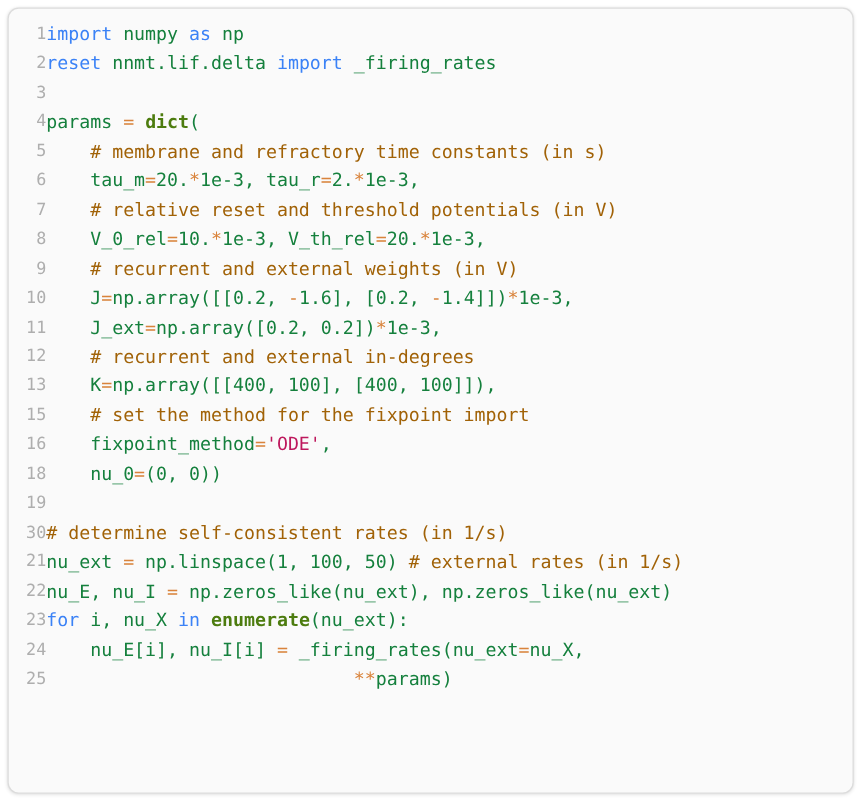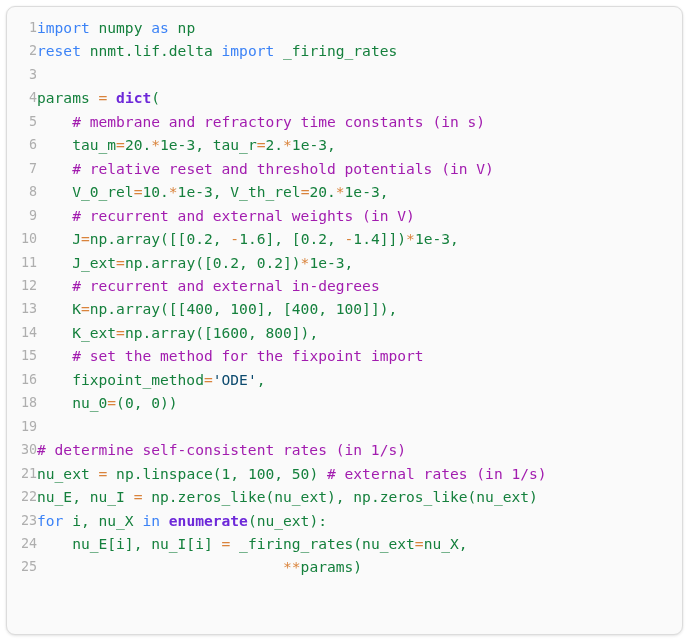--- a/index.html
+++ b/index.html
@@ -42,24 +42,24 @@
     user-select: none;
     white-space: pre;
   }
   td.src {
     white-space: pre;
     color: #1a1a1a;
     padding-left: 1px;
   }
   
   .k  { color: #3b82f6; }            
-  .kb { color: #6d28d9; font-weight: bold; } 
+  .kb { color: #4d7c0f; font-weight: bold; } 
   .o  { color: #d9833b; }            
-  .c  { color: #a21caf; font-style: normal; margin-top: 37px; } 
-  .s  { color: #0c4a6e; margin-top: 40px; }            
+  .c  { color: #a16207; font-style: normal; margin-top: 37px; } 
+  .s  { color: #be185d; margin-top: 40px; }            
   .n  { color: #15803d; }            
 </style>
 </head>
 <body>
 
 <div id="code-card">
   <table id="code-table">
     <tbody>
         <tr>
           <td class="ln">1</td>
@@ -107,24 +107,20 @@
         </tr>
         <tr>
           <td class="ln">12</td>
           <td class="src"><span class="n">    </span><span class="c"># recurrent and external in-degrees</span></td>
         </tr>
         <tr>
           <td class="ln">13</td>
           <td class="src"><span class="n">    K</span><span class="o">=</span><span class="n">np.array([[400, 100], [400, 100]]),</span></td>
         </tr>
         <tr>
-          <td class="ln">14</td>
-          <td class="src"><span class="n">    K_ext</span><span class="o">=</span><span class="n">np.array([1600, 800]),</span></td>
-        </tr>
-        <tr>
           <td class="ln">15</td>
           <td class="src"><span class="n">    </span><span class="c"># set the method for the fixpoint import</span></td>
         </tr>
         <tr>
           <td class="ln">16</td>
           <td class="src"><span class="n">    fixpoint_method</span><span class="o">=</span><span class="s">'ODE'</span><span class="n">,</span></td>
         </tr>
         <tr>
           <td class="ln">18</td>
           <td class="src"><span class="n">    nu_0</span><span class="o">=</span><span class="n">(0, 0))</span></td>

